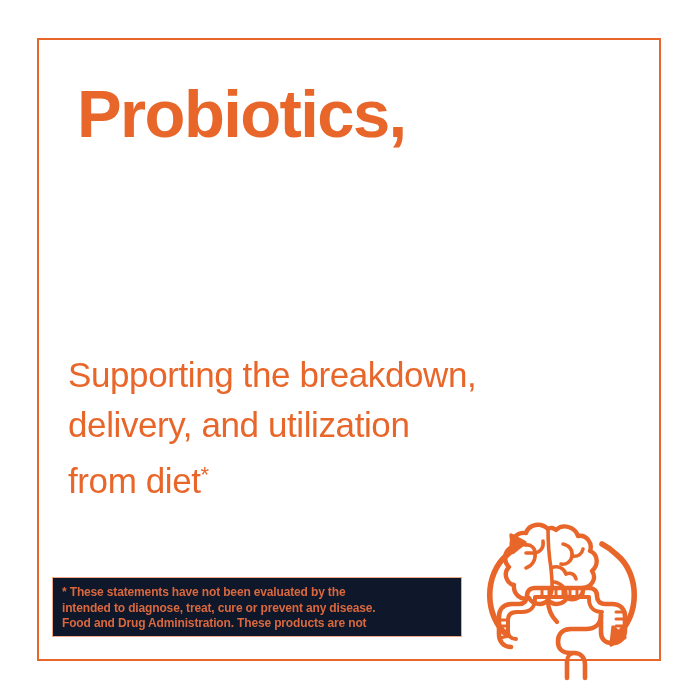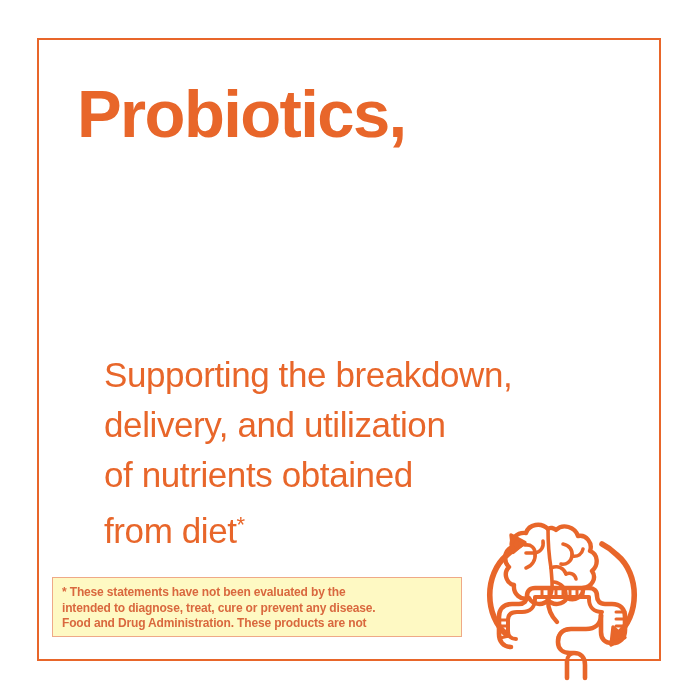--- a/index.html
+++ b/index.html
@@ -58,36 +58,36 @@
     position: absolute;
     left: 68px;
     top: 350px;
     width: 480px;
     color: #E8662A;
     font-weight: normal;
     font-size: 35px;
     line-height: 50px;
     letter-spacing: -0.4px;
   }
-  #subhead .ln { display: block; white-space: nowrap; margin-left: 36px; }
+  #subhead .ln { display: block; white-space: nowrap; }
   #subhead .star {
     font-size: 22px;
     vertical-align: 11px;
   }
 
   
   #disclaimer {
     position: absolute;
     left: 52px;
     top: 577px;
     width: 410px;
     height: 60px;
     border: 1px solid #EFA987;
     box-sizing: border-box;
-    background: #fef9c3;
+    background: #0f172a;
     padding: 7px 9px 0 9px;
   }
   #disclaimer p {
     margin: 0;
     color: #D9683E;
     font-size: 12px;
     font-weight: bold;
     line-height: 15.6px;
     letter-spacing: -0.15px;
     white-space: nowrap;
@@ -110,21 +110,20 @@
 
   <div id="frame"></div>
 
   <div id="headline">
     <span class="ln">Probiotics,</span>
   </div>
 
   <div id="subhead">
     <span class="ln">Supporting the breakdown,</span>
     <span class="ln">delivery, and utilization</span>
-    <span class="ln">of nutrients obtained</span>
     <span class="ln"><span>from diet</span><span class="star">*</span></span>
   </div>
 
   <div id="disclaimer">
     <p>* These statements have not been evaluated by the</p>
     <p>intended to diagnose, treat, cure or prevent any disease.</p>
     <p>Food and Drug Administration. These products are not</p>
   </div>
 
   <div id="gut-icon">

